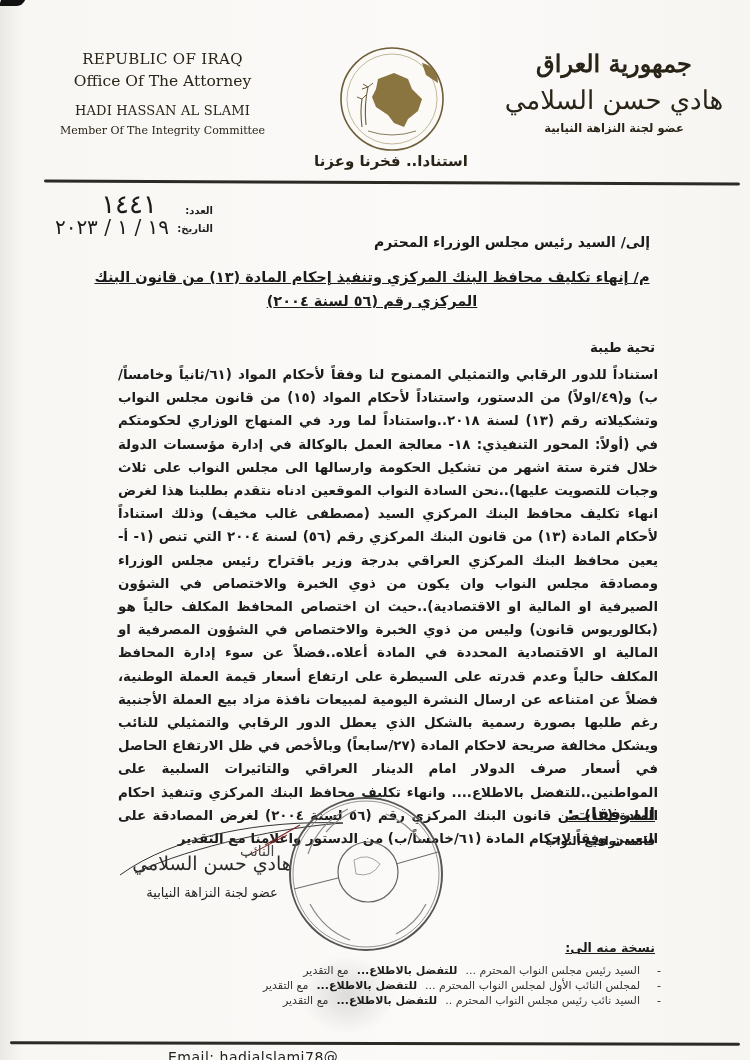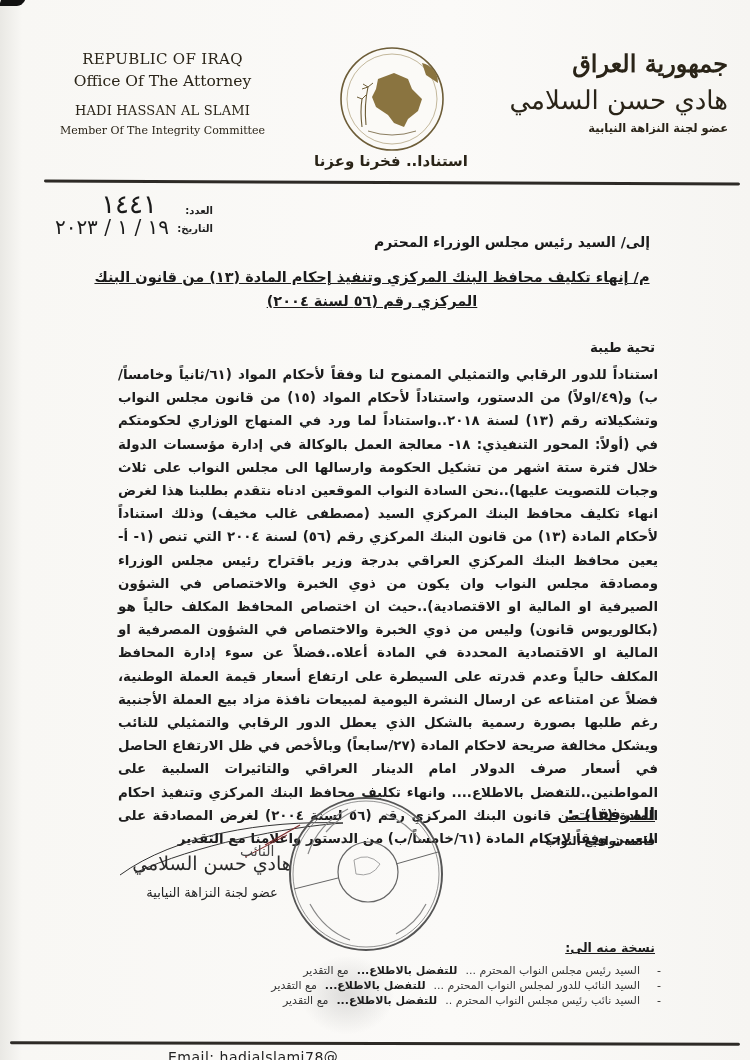--- a/index.html
+++ b/index.html
@@ -18,21 +18,21 @@
   .hdr-en .l2 { font-size: 15.5px; line-height: 23px; }
   .hdr-en .l3 { font-size: 15.5px; line-height: 23px; }
   .hdr-en .l4 { font-size: 13px; line-height: 22px; margin-top: 7px; letter-spacing: 0.2px; }
   .hdr-en .l5 { font-size: 11px; line-height: 18px; }
 
   
   .emblem { position: absolute; left: 338px; top: 45px; width: 108px; height: 108px; }
   .emblem-motto { position: absolute; left: 312px; top: 152px; width: 158px; text-align: center; font-size: 15px; font-weight: bold; color: #2a2418; direction: rtl; }
 
   
-  .hdr-ar { position: absolute; right: 22px; top: 48px; width: 240px; text-align: right; color: #2a2418; direction: rtl; font-family: "DejaVu Serif", serif; }
+  .hdr-ar { position: absolute; right: 16px; top: 48px; width: 240px; text-align: center; color: #2a2418; direction: rtl; font-family: "DejaVu Serif", serif; }
   .hdr-ar .a1 { font-size: 24px; line-height: 32px; font-weight: bold; }
   .hdr-ar .a2 { font-size: 16px; line-height: 24px; }
   .hdr-ar .a3 { font-size: 26px; line-height: 36px; margin-top: 2px; }
   .hdr-ar .a4 { font-size: 11.5px; line-height: 20px; font-weight: bold; font-family: "DejaVu Sans", sans-serif; }
 
   .rule { position: absolute; height: 3px; background: #2d2a26; border-radius: 2px; }
   .rule.top { left: 44px; right: 10px; top: 181px; transform: rotate(0.25deg); }
   .rule.bottom { left: 10px; right: 10px; top: 1042px; transform: rotate(0.1deg); }
 
   
@@ -147,21 +147,21 @@
   <div class="cc-title rtl">نسخة منه الى:</div>
   <div class="cc-list">
     <div class="cc-item">
       <span class="dash">-</span>
       <span class="recipient">السيد  رئيس مجلس النواب المحترم ...</span>
       <span class="note">للتفضل بالاطلاع...</span>
       <span class="regards">مع التقدير</span>
     </div>
     <div class="cc-item">
       <span class="dash">-</span>
-      <span class="recipient">السيد  النائب للدور لمجلس النواب المحترم  ...</span>
+      <span class="recipient">لمجلس  النائب الأول لمجلس النواب المحترم  ...</span>
       <span class="note">للتفضل بالاطلاع...</span>
       <span class="regards">مع التقدير</span>
     </div>
     <div class="cc-item">
       <span class="dash">-</span>
       <span class="recipient">السيد  نائب رئيس مجلس النواب المحترم ..</span>
       <span class="note">للتفضل بالاطلاع...</span>
       <span class="regards">مع التقدير</span>
     </div>
   </div>

